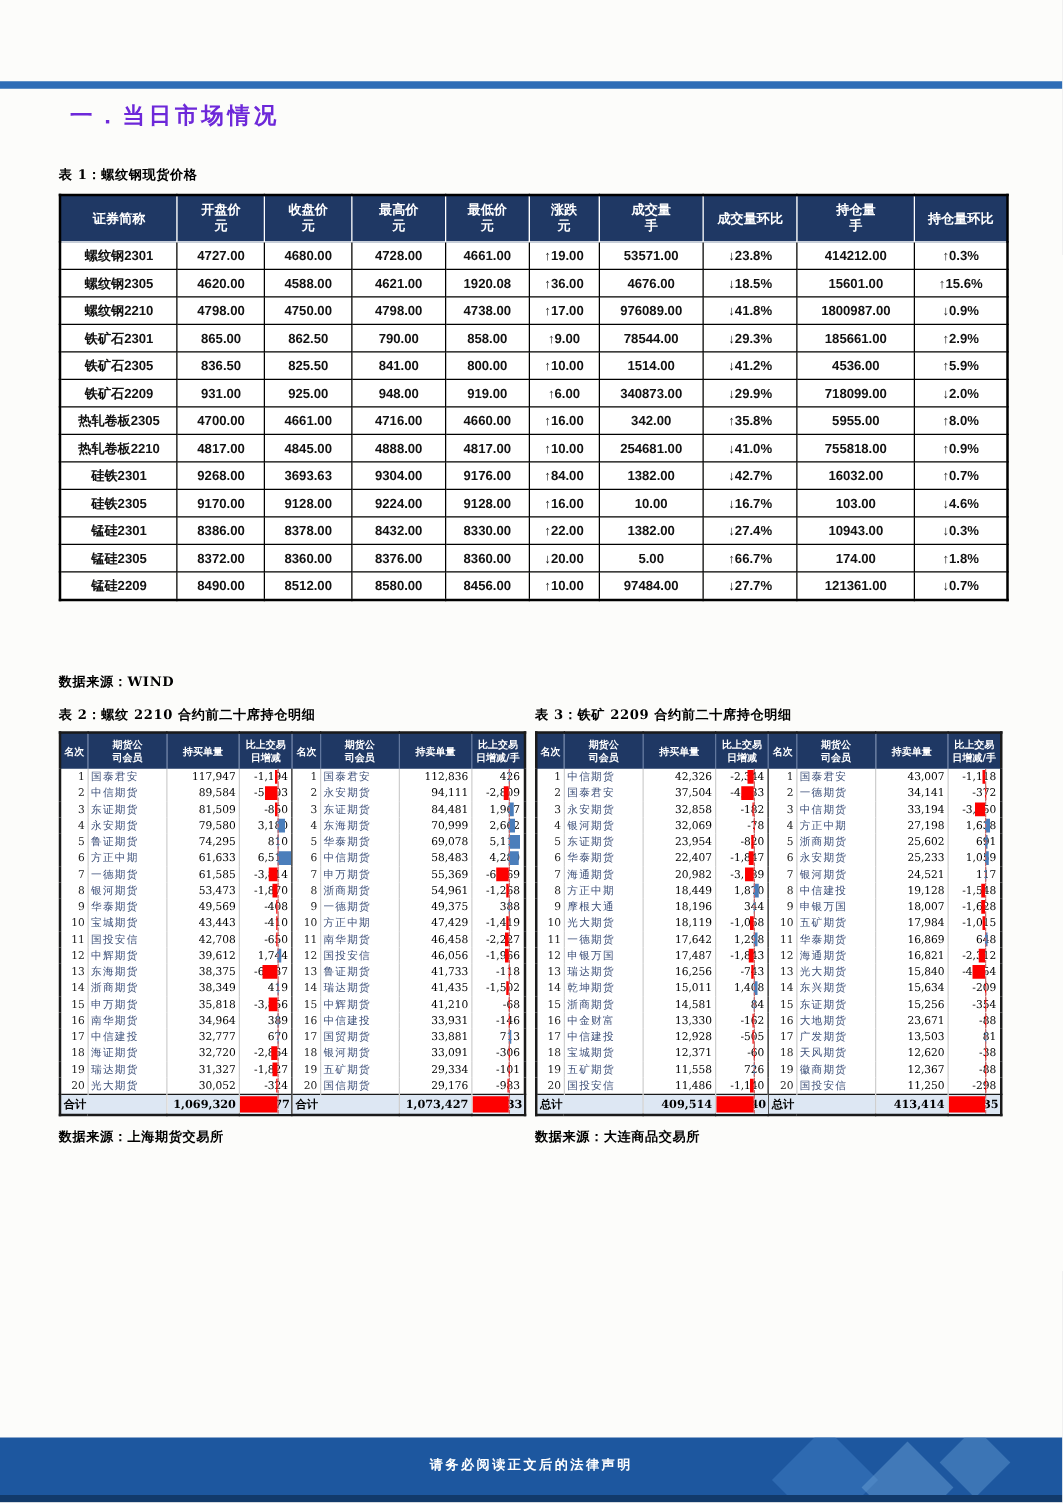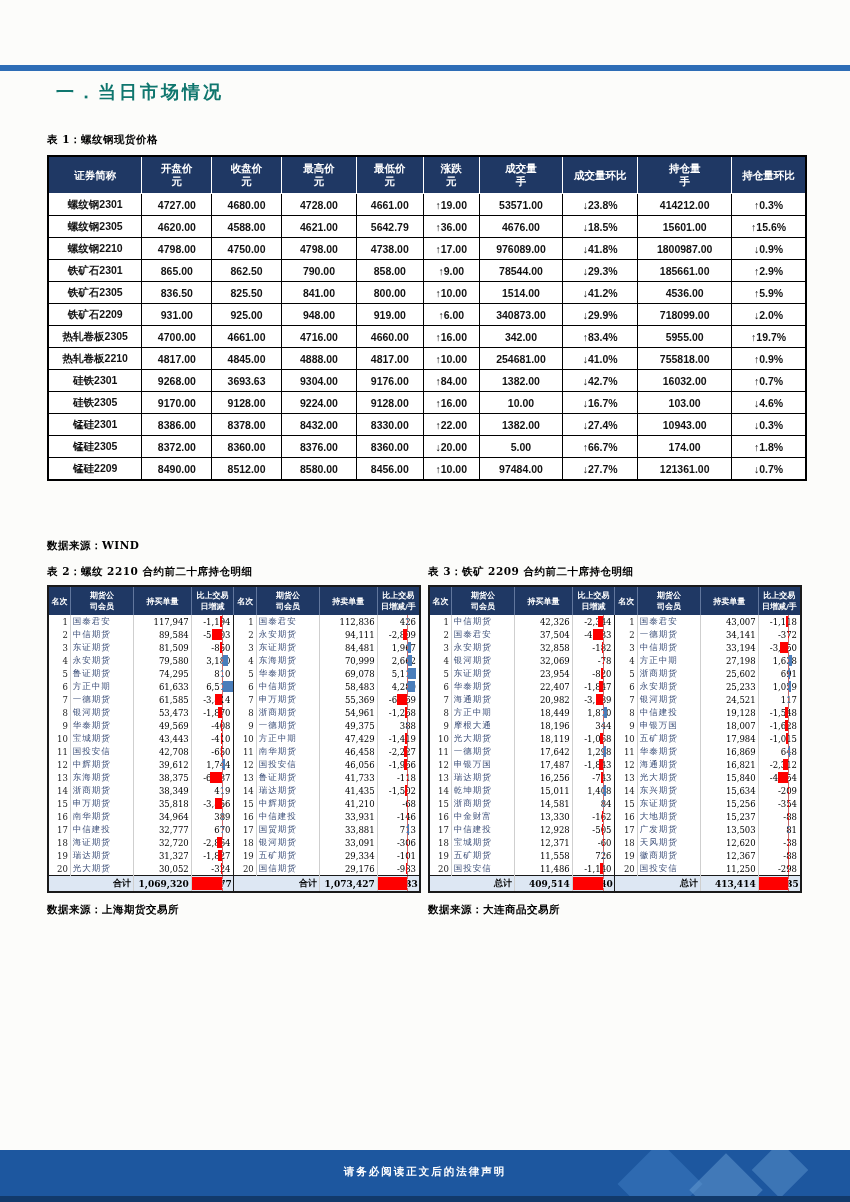--- a/index.html
+++ b/index.html
@@ -13,21 +13,21 @@
   .band .d1{width:70px;height:70px;background:#3d7ac0;opacity:.55;left:690px;top:-14px;}
   .band .d2{width:56px;height:56px;background:#6fa3d6;opacity:.45;left:760px;top:18px;}
   .band .d3{width:46px;height:46px;background:#5b93cc;opacity:.5;left:640px;top:26px;}
   .dept{position:absolute;left:30px;top:19px;color:#fff;font-size:15px;font-weight:700;letter-spacing:2px;}
   .dept span{margin-right:26px;}
   .logo{position:absolute;right:26px;top:11px;display:flex;align-items:center;color:#fff;}
   .logo svg{margin-right:7px;}
   .logo-cn{font:700 14px "DejaVu Serif",serif;letter-spacing:1px;line-height:15px;}
   .logo-en{font:400 6.5px "Liberation Sans",sans-serif;letter-spacing:1.2px;line-height:9px;}
   
-  .sec-title{position:absolute;left:56px;top:80px;font:700 18px "DejaVu Serif",serif;color:#0f766e;letter-spacing:3px;}
+  .sec-title{position:absolute;left:56px;top:80px;font:700 18px "DejaVu Serif",serif;color:#6d28d9;letter-spacing:3px;}
   .cap{position:absolute;font:700 10.5px "DejaVu Serif",serif;color:#000;letter-spacing:.5px;}
   .src{position:absolute;font:700 10.5px "DejaVu Serif",serif;color:#000;letter-spacing:.5px;}
   
   table{border-collapse:collapse;table-layout:fixed;}
   .t1{position:absolute;left:47px;top:155px;width:760px;border:2px solid #000;}
   .t1 th{background:#1f3864;color:#fff;font-size:10.5px;font-weight:700;border:1px solid #fff;
          height:36px;padding:0;line-height:13px;vertical-align:middle;}
   .t1 td{border:1px solid #000;font-size:10.5px;font-weight:600;color:#111;text-align:center;
          height:21px;padding:0;white-space:nowrap;overflow:hidden;background:#fff;}
   .t1 td.nm{font-weight:700;}
@@ -43,21 +43,21 @@
   .pt td.nm{color:#3c4f79;letter-spacing:1px;}
   .pt td.qt{text-align:right;color:#000;}
   .pt td.mid{border-right:1px solid #1a1a1a;}
   .pt .chg{position:relative;text-align:right;}
   .pt .chg span{position:relative;z-index:1;padding-right:1px;}
   .bar{position:absolute;top:1px;bottom:1px;z-index:2;}
   .bar.neg{background:#fe0000;}
   .bar.pos{background:#4a7ebb;}
   .axis{position:absolute;top:0;bottom:0;left:72%;width:0;border-left:1px dashed #c96a6a;z-index:3;}
   .pt tr.total td{background:#dde7f3;font-weight:700;height:15px;border-top:1.5px solid #1a1a1a;font-size:9px;}
-  .pt tr.total td.lb{text-align:right;color:#000;}
+  .pt tr.total td.lb{text-align:left;color:#000;}
   
   .footer{position:absolute;left:0;top:1150px;width:850px;height:46px;background:#1d579f;overflow:hidden;}
   .footer .d1{width:60px;height:60px;background:#3d7ac0;opacity:.55;left:630px;top:4px;}
   .footer .d2{width:52px;height:52px;background:#6fa3d6;opacity:.45;left:700px;top:14px;}
   .footer .d3{width:40px;height:40px;background:#5b93cc;opacity:.5;left:760px;top:0px;}
   .footer-text{position:absolute;width:100%;text-align:center;top:15px;color:#fff;
                font:700 10.5px "DejaVu Serif",serif;letter-spacing:2px;}
   .footer-edge{position:absolute;left:0;top:1196px;width:850px;height:6px;background:#123a6b;}
 </style>
 </head>
@@ -135,21 +135,21 @@
           <td>53571.00</td>
           <td class="down">↓23.8%</td>
           <td>414212.00</td>
           <td class="up">↑0.3%</td>
         </tr>
         <tr>
           <td class="nm">螺纹钢2305</td>
           <td>4620.00</td>
           <td>4588.00</td>
           <td>4621.00</td>
-          <td>5642.79</td>
+          <td>1920.08</td>
           <td class="up">↑36.00</td>
           <td>4676.00</td>
           <td class="down">↓18.5%</td>
           <td>15601.00</td>
           <td class="up">↑15.6%</td>
         </tr>
         <tr>
           <td class="nm">螺纹钢2210</td>
           <td>4798.00</td>
           <td>4750.00</td>
@@ -198,23 +198,23 @@
           <td class="down">↓2.0%</td>
         </tr>
         <tr>
           <td class="nm">热轧卷板2305</td>
           <td>4700.00</td>
           <td>4661.00</td>
           <td>4716.00</td>
           <td>4660.00</td>
           <td class="up">↑16.00</td>
           <td>342.00</td>
-          <td class="up">↑83.4%</td>
+          <td class="up">↑35.8%</td>
           <td>5955.00</td>
-          <td class="up">↑19.7%</td>
+          <td class="up">↑8.0%</td>
         </tr>
         <tr>
           <td class="nm">热轧卷板2210</td>
           <td>4817.00</td>
           <td>4845.00</td>
           <td>4888.00</td>
           <td>4817.00</td>
           <td class="up">↑10.00</td>
           <td>254681.00</td>
           <td class="down">↓41.0%</td>
@@ -737,21 +737,21 @@
           <td class="qt">15,256</td>
           <td class="chg"><i class="axis"></i><i class="bar neg" style="right: 28%; width: 1.9258%;"></i><span>-354</span></td>
         </tr>
         <tr>
           <td class="rk">16</td>
           <td class="nm">中金财富</td>
           <td class="qt">13,330</td>
           <td class="chg mid"><i class="axis"></i><i class="bar neg" style="right: 28%; width: 0.867857%;"></i><span>-162</span></td>
           <td class="rk">16</td>
           <td class="nm">大地期货</td>
-          <td class="qt">15,237</td>
+          <td class="qt">23,671</td>
           <td class="chg"><i class="axis"></i><i class="bar neg" style="right: 28%; width: 0.478731%;"></i><span>-88</span></td>
         </tr>
         <tr>
           <td class="rk">17</td>
           <td class="nm">中信建投</td>
           <td class="qt">12,928</td>
           <td class="chg mid"><i class="axis"></i><i class="bar neg" style="right: 28%; width: 2.70536%;"></i><span>-505</span></td>
           <td class="rk">17</td>
           <td class="nm">广发期货</td>
           <td class="qt">13,503</td>

